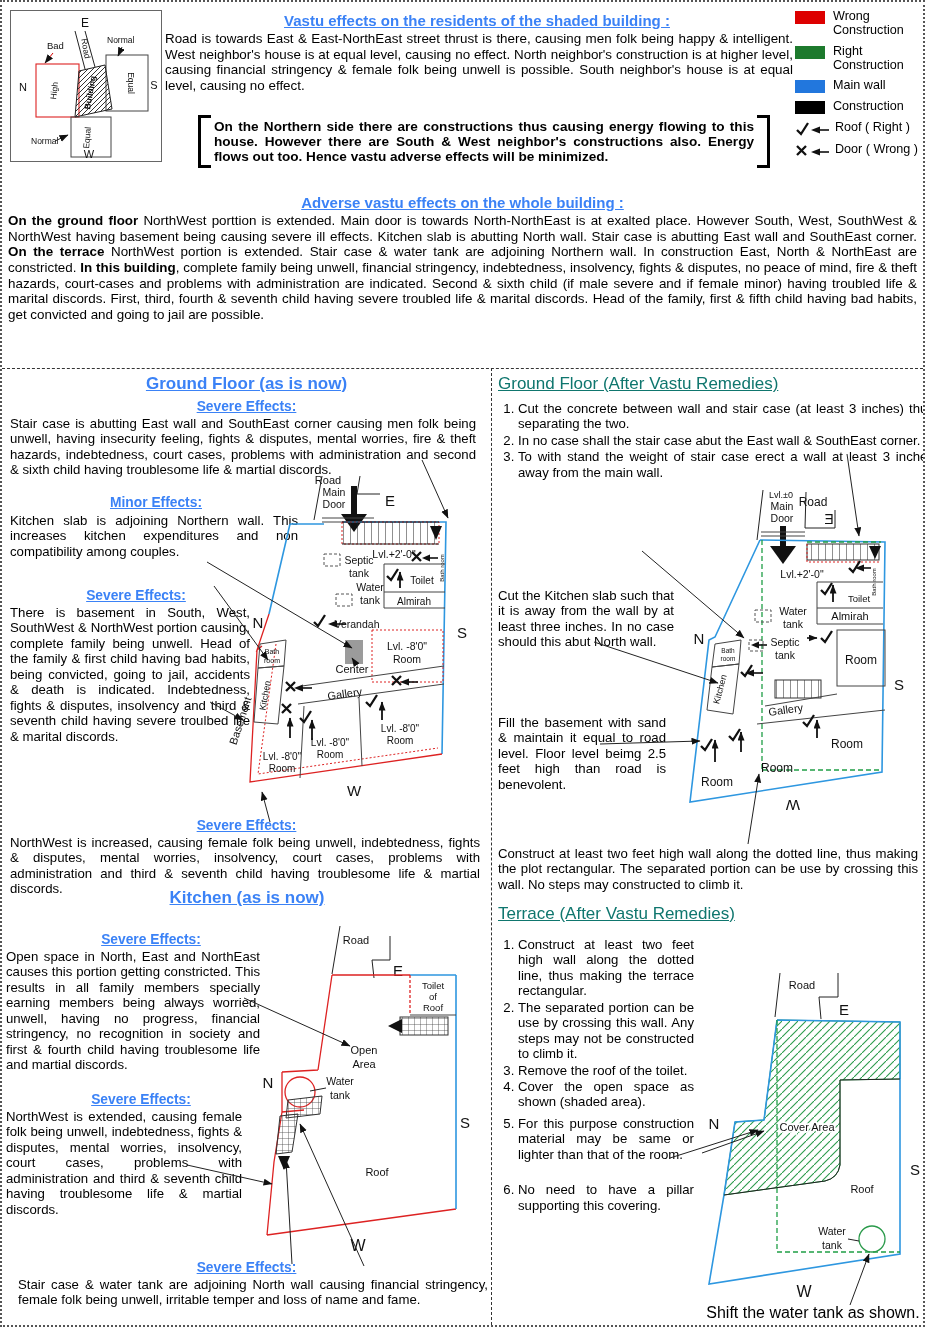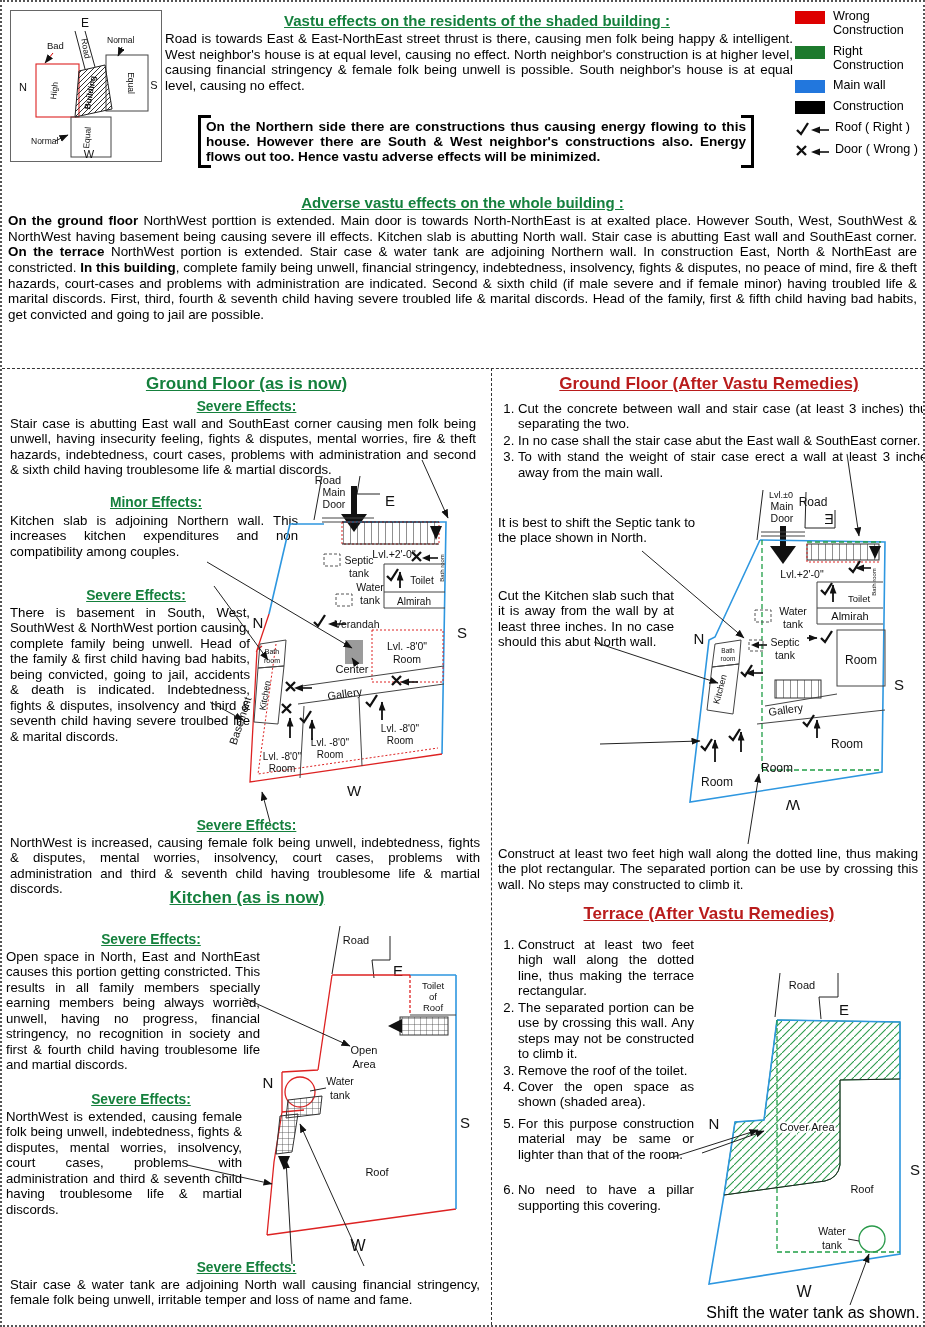--- a/index.html
+++ b/index.html
@@ -1,23 +1,23 @@
 <!DOCTYPE html>
 <html><head>
 <meta charset="utf-8">
 <style>
   html,body{margin:0;padding:0;background:#fff;}
   #page{position:relative;width:921px;height:1323px;border:2px dotted #555;background:#fff;
         font-family:"Liberation Sans",sans-serif;color:#000;overflow:hidden;}
   .abs{position:absolute;}
   .jtext{text-align:justify;font-size:13.2px;line-height:1.17;}
-  .rhead{color:#15803d;font-weight:bold;text-decoration:underline;text-align:center;}
-  .ghead{color:#b91c1c;font-weight:bold;text-decoration:underline;text-align:center;}
+  .rhead{color:#3b82f6;font-weight:bold;text-decoration:underline;text-align:center;}
+  .ghead{color:#0f766e;font-weight:normal;text-decoration:underline;}
   .h17{font-size:17px;} .h15{font-size:15px;} .h14{font-size:13.8px;}
-  .bracket{font-weight:bold;font-size:13.6px;text-align:justify;padding:2px 4px;}
+  .bracket{font-weight:bold;font-size:13.6px;text-align:justify;padding:2px 12px;}
   .bracket::before{content:"";position:absolute;left:-4px;top:-2px;bottom:-2px;width:10px;
         border:3.5px solid #000;border-right:none;}
   .bracket::after{content:"";position:absolute;right:-4px;top:-2px;bottom:-2px;width:10px;
         border:3.5px solid #000;border-left:none;}
   .minibox{border:1px solid #666;}
   .legend-row{display:flex;align-items:flex-start;margin-bottom:7px;font-size:12.6px;line-height:1.1;}
   .swatch{width:30px;height:13px;margin-right:8px;flex:none;margin-top:1px;}
   ol{margin:0;padding-left:18px;}
   ol li{text-align:justify;font-size:13.2px;line-height:1.17;margin-bottom:1px;}
   .hr-dash{border-top:1.5px dashed #333;}
@@ -269,30 +269,30 @@
     </g>
     <text x="16" y="166" font-size="15" text-anchor="middle">N</text>
     <text x="125" y="254" font-size="11" text-anchor="middle">Roof</text>
     <text x="213" y="206" font-size="15" text-anchor="middle">S</text>
     <text x="106" y="329" font-size="16" text-anchor="middle">W</text>
     <line x1="40" y1="342" x2="34" y2="238" class="thin" marker-end="url(#mA)"></line>
     <line x1="112" y1="344" x2="48" y2="202" class="thin" marker-end="url(#mA)"></line>
   </svg>
 
   <div class="abs rhead h14" style="left:8px;top:1258px;width:473px">Severe Effects:</div>
-  <div class="abs jtext" style="left:8px;top:1275px;width:470px">Stair case &amp; water tank are adjoining North wall causing financial stringency, female folk being unwell, irritable temper and loss of name and fame.</div>
+  <div class="abs jtext" style="left:16px;top:1275px;width:470px">Stair case &amp; water tank are adjoining North wall causing financial stringency, female folk being unwell, irritable temper and loss of name and fame.</div>
 
   <div class="abs ghead h17" style="left:496px;top:372px;width:422px">Ground Floor (After Vastu Remedies)</div>
   <ol class="abs" style="left:498px;top:399px;width:416px">
     <li>Cut the concrete between wall and stair case (at least 3 inches) thus separating the two.</li>
     <li>In no case shall the stair case abut the East wall &amp; SouthEast corner.</li>
     <li>To with stand the weight of stair case erect a wall at least 3 inches away from the main wall.</li>
   </ol>
-  <div class="abs jtext" style="left:496px;top:513px;width:206px;text-align:left">It is best to shift the Septic tank to the place shown in North.</div>
   <div class="abs jtext" style="left:496px;top:586px;width:176px">Cut the Kitchen slab such that it is away from the wall by at least three inches. In no case should this abut North wall.</div>
+  <div class="abs jtext" style="left:496px;top:713px;width:168px">Fill the basement with sand &amp; maintain it equal to road level. Floor level beimg 2.5 feet high than road is benevolent.</div>
   <div class="abs jtext" style="left:496px;top:844px;width:420px">Construct at least two feet high wall along the dotted line, thus making the plot rectangular. The separated portion can be use by crossing this wall. No steps may  constructed to climb it.</div>
 
   <svg class="abs" style="left:655px;top:480px" width="270" height="365" viewBox="0 0 270 365">
     <path class="thin" d="M106,8L100,58 M149,10L148,46L178,46 M178,46V28"></path>
     <text x="124" y="16" font-size="9" text-anchor="middle">Lvl.±0</text>
     <text x="125" y="28" font-size="10.5" text-anchor="middle">Main</text>
     <text x="125" y="40" font-size="10.5" text-anchor="middle">Door</text>
     <text x="156" y="24" font-size="12" text-anchor="middle">Road</text>
     <g transform="translate(172,42) scale(-1,1)">
       <text x="0" y="0" font-size="14" text-anchor="middle">E</text>

